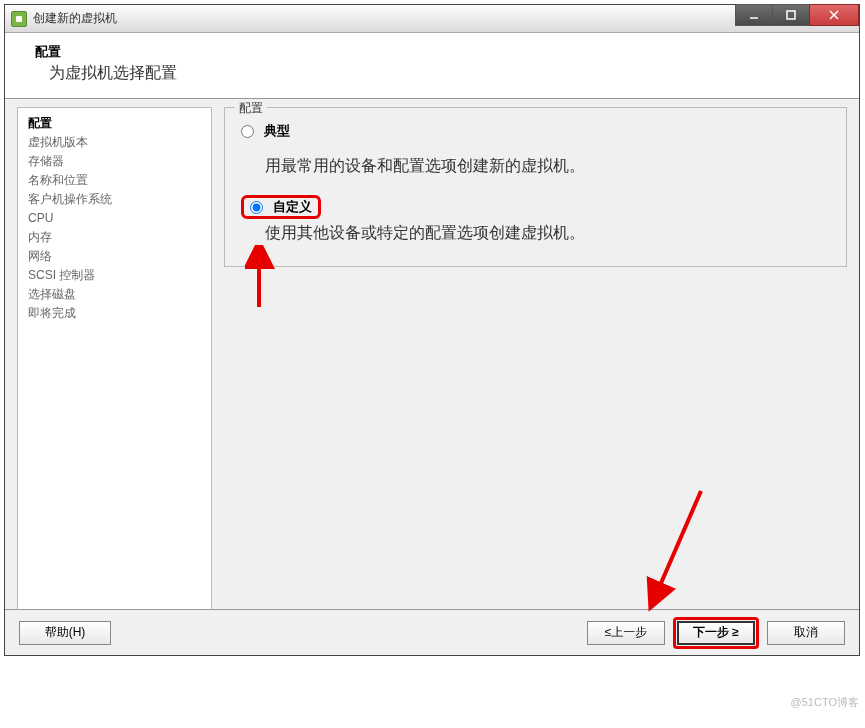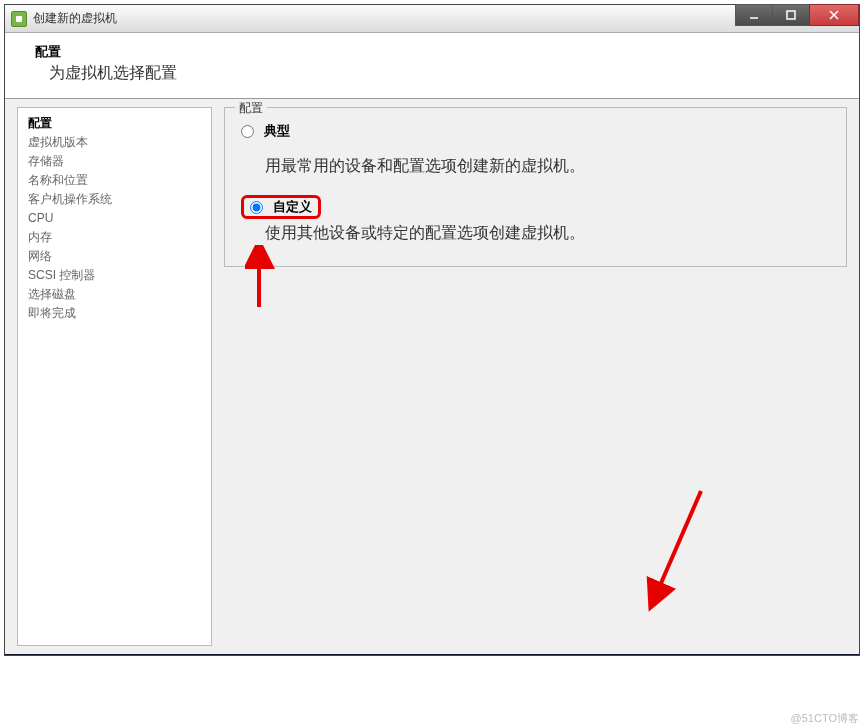--- a/index.html
+++ b/index.html
@@ -14,21 +14,21 @@
       width: 865px;
       height: 728px;
       overflow: hidden;
       position: relative;
     }
     .window {
       position: relative;
       width: 856px;
       height: 652px;
       border: 1px solid #444;
-      background: #0f172a;
+      background: #14532d;
       margin: 4px;
     }
     .titlebar {
       height: 28px;
       background: linear-gradient(to bottom, #fdfdfd 0%, #ebebeb 50%, #dcdcdc 100%);
       border-bottom: 1px solid #aaa;
       display: flex;
       align-items: center;
       padding: 0 0 0 6px;
       position: relative;
@@ -218,21 +218,21 @@
     }
     .arrow2 {
       position: absolute;
       right: 140px;
       bottom: 40px;
       pointer-events: none;
     }
     .watermark {
       position: absolute;
       right: 6px;
-      bottom: 2px;
+      bottom: 18px;
       font-size: 11px;
       color: #bbb;
       text-align: right;
     }
   </style>
 </head>
 <body>
 
 <div class="window">
 
@@ -293,20 +293,30 @@
           <div class="radio-row" style="margin-bottom:0;">
             <input type="radio" name="cfg" checked="" style="">
             <span class="radio-label bold">自定义</span>
           </div>
         </div>
         <div class="radio-desc" style="margin-top:4px;">使用其他设备或特定的配置选项创建虚拟机。</div>
       </div>
     </div>
   </div>
 
+  <div class="footer">
+    <button class="btn help">帮助(H)</button>
+    <div class="right-btns">
+      <button class="btn">≤上一步</button>
+      <span class="next-highlight">
+        <button class="btn">下一步 ≥</button>
+      </span>
+      <button class="btn">取消</button>
+    </div>
+  </div>
 
   <svg class="arrow1" width="38" height="70">
     <defs>
       <marker id="ah1" markerWidth="8" markerHeight="8" refX="4" refY="4" orient="auto">
         <polygon points="0,0 8,4 0,8" fill="#e60000"></polygon>
       </marker>
     </defs>
     <line x1="14" y1="62" x2="14" y2="8" stroke="#e60000" stroke-width="4" marker-end="url(#ah1)"></line>
   </svg>
 

